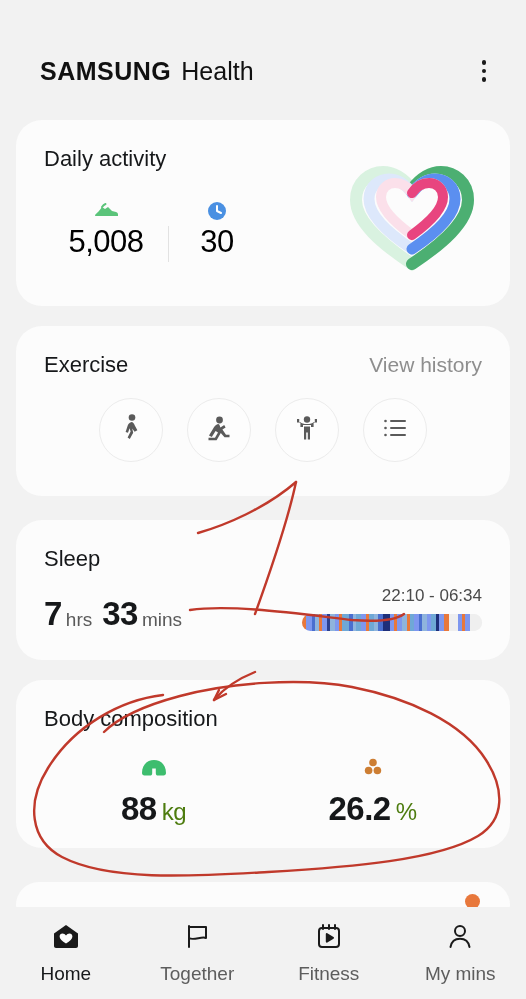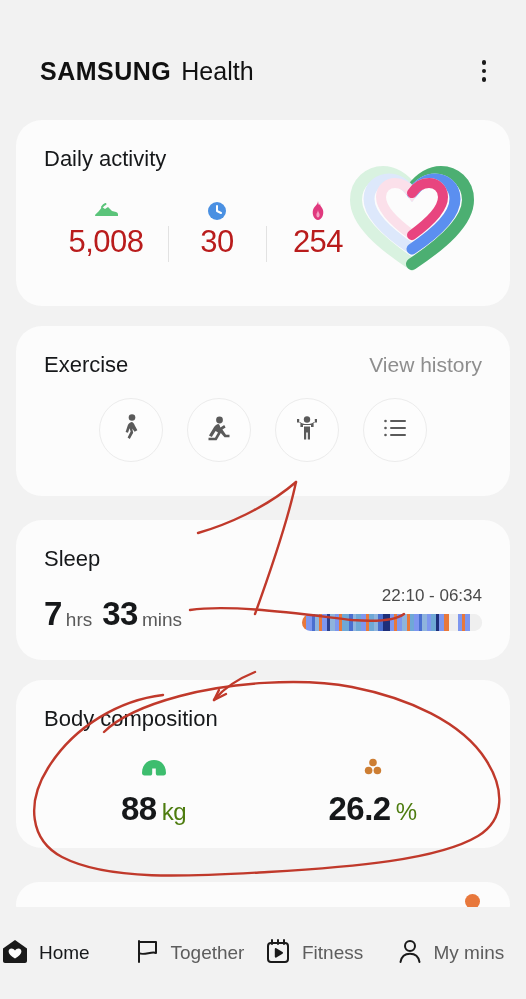--- a/index.html
+++ b/index.html
@@ -38,21 +38,21 @@
   .stats { display: flex; align-items: flex-end; margin-top: 26px; }
   .stat { position: relative; text-align: center; }
   .stat:nth-child(1) { width: 124px; }
   .stat:nth-child(2) { width: 98px; }
   .stat:nth-child(3) { width: 104px; }
   .stat + .stat::before {
     content: ""; position: absolute; left: 0; top: 28px;
     width: 1px; height: 36px; background: #e2e2e2;
   }
   .stat-icon { height: 26px; display: flex; align-items: center; justify-content: center; }
-  .stat-val { font-size: 31px; font-weight: 500; color: #b91c1c; letter-spacing: -0.5px; }
+  .stat-val { font-size: 31px; font-weight: 500; color: #000000; letter-spacing: -0.5px; }
   .heart-wrap { position: absolute; right: 28px; top: 36px; }
 
   
   #card-exercise { top: 326px; height: 170px; padding: 26px 28px; }
   .ex-head { display: flex; align-items: center; }
   .view-history { margin-left: auto; font-size: 21px; color: #8e8e8e; }
   .ex-row { display: flex; justify-content: center; gap: 24px; margin-top: 20px; }
   .ex-btn {
     width: 64px; height: 64px; border-radius: 50%;
     border: 1px solid #ececec; background: #fdfdfd;
@@ -79,21 +79,21 @@
 
   
   #card-peek { top: 882px; height: 46px; }
   .peek-dot { position: absolute; right: 30px; top: 12px; width: 15px; height: 15px; border-radius: 50%; background: #e8783c; }
 
   
   .navbar {
     position: absolute; bottom: 0; left: 0; width: 526px; height: 92px;
     background: #f2f2f2; display: flex; align-items: center;
   }
-  .nav-item { flex: 1; display: flex; align-items: center; gap: 9px; }
+  .nav-item { flex: 1; display: flex; flex-direction: column; align-items: center; gap: 9px; }
   .nav-label { font-size: 19px; color: #5d5d5d; }
   .nav-item.active .nav-label { color: #16181a; }
 
   
   .ink { position: absolute; inset: 0; pointer-events: none; }
 </style>
 </head>
 <body>
 
 <div class="phone">
@@ -125,29 +125,20 @@
         <div class="stat-val">5,008</div>
       </div>
       <div class="stat">
         <div class="stat-icon">
           <svg width="22" height="22" viewBox="0 0 22 22">
             <circle cx="11" cy="11" r="9" fill="#4a90e2"></circle>
             <path d="M11 6 L11 11 L15 13" stroke="#fff" stroke-width="2" fill="none" stroke-linecap="round" stroke-linejoin="round"></path>
           </svg>
         </div>
         <div class="stat-val">30</div>
-      </div>
-      <div class="stat">
-        <div class="stat-icon">
-          <svg width="18" height="22" viewBox="0 0 18 22">
-            <path d="M9 1 C9 5 5 6 4 10 C2.8 14.5 5.4 20 9 20 C12.6 20 15.2 14.5 14 10 C13.3 7.2 11 6.5 11 3.5 C10.4 5.5 9.6 6 9 1 Z" fill="#e0397e"></path>
-            <path d="M9 10 C9 12 7.4 12.8 7.4 14.8 C7.4 16.6 8.2 17.6 9 17.6 C9.8 17.6 10.6 16.6 10.6 14.8 C10.6 12.8 9 12 9 10 Z" fill="#f5a0c4"></path>
-          </svg>
-        </div>
-        <div class="stat-val">254</div>
       </div>
     </div>
     <div class="heart-wrap">
       <svg width="140" height="118" viewBox="0 0 140 118">
 
         <path d="M70 108 C40 88 14 66 14 44 C14 26 28 16 41 16 C53 16 62 23 70 33 C78 23 87 16 99 16 C112 16 126 26 126 44 C126 66 100 88 70 108 Z" fill="none" stroke="#d9f2e0" stroke-width="12" stroke-linecap="round"></path>
         <path d="M70 108 C100 88 126 66 126 44 C126 26 112 16 99 16 C87 16 78 23 70 33" fill="none" stroke="#4caf72" stroke-width="12" stroke-linecap="round"></path>
 
         <path d="M70 93 C46 77 27 59 27 43 C27 30 37 23 47 23 C57 23 64 29 70 37 C76 29 83 23 93 23 C103 23 113 30 113 43 C113 59 94 77 70 93 Z" fill="none" stroke="#dde8fb" stroke-width="11" stroke-linecap="round"></path>
         <path d="M70 93 C94 77 113 59 113 43 C113 30 103 23 93 23 C83 23 76 29 70 37" fill="none" stroke="#5b8ff0" stroke-width="11" stroke-linecap="round"></path>

